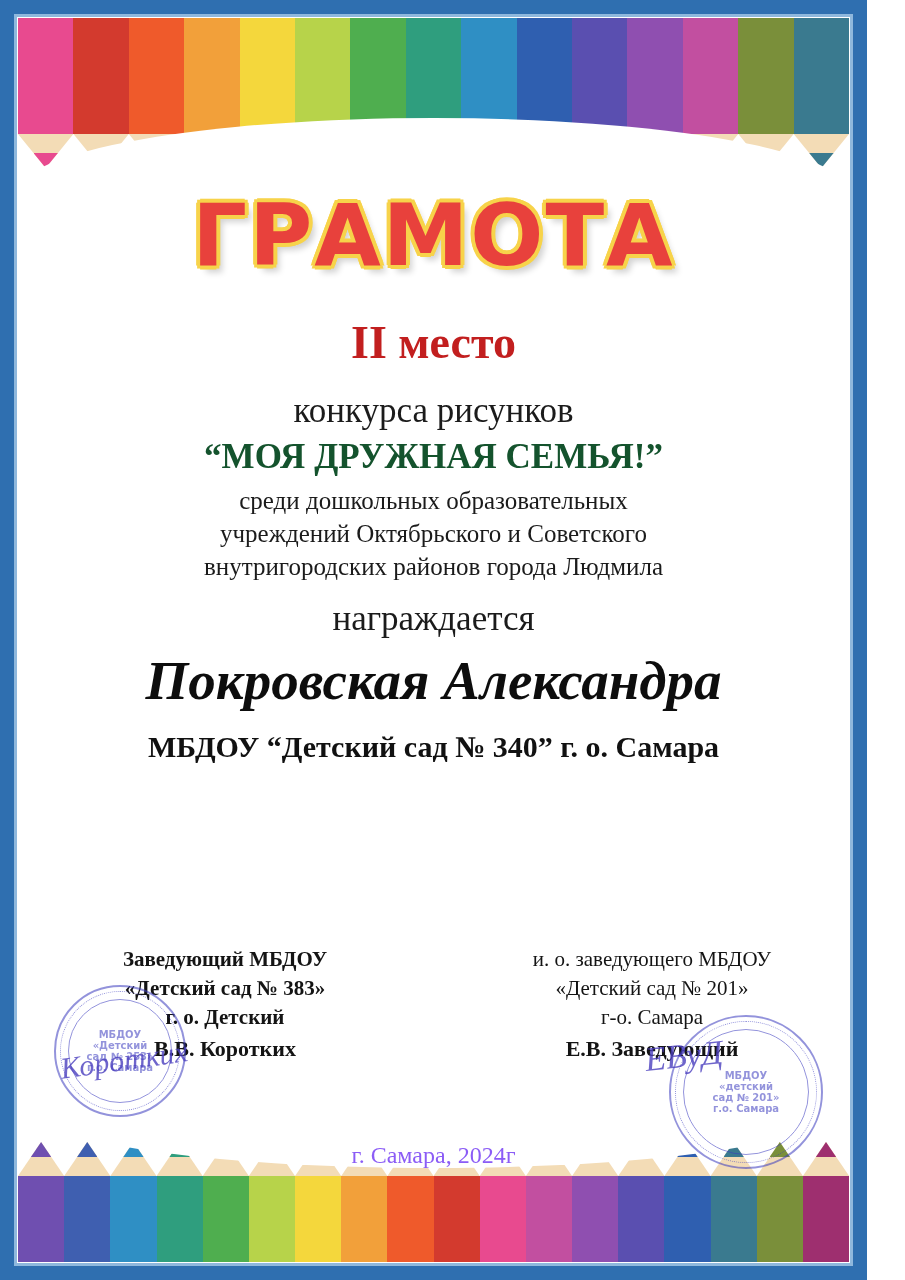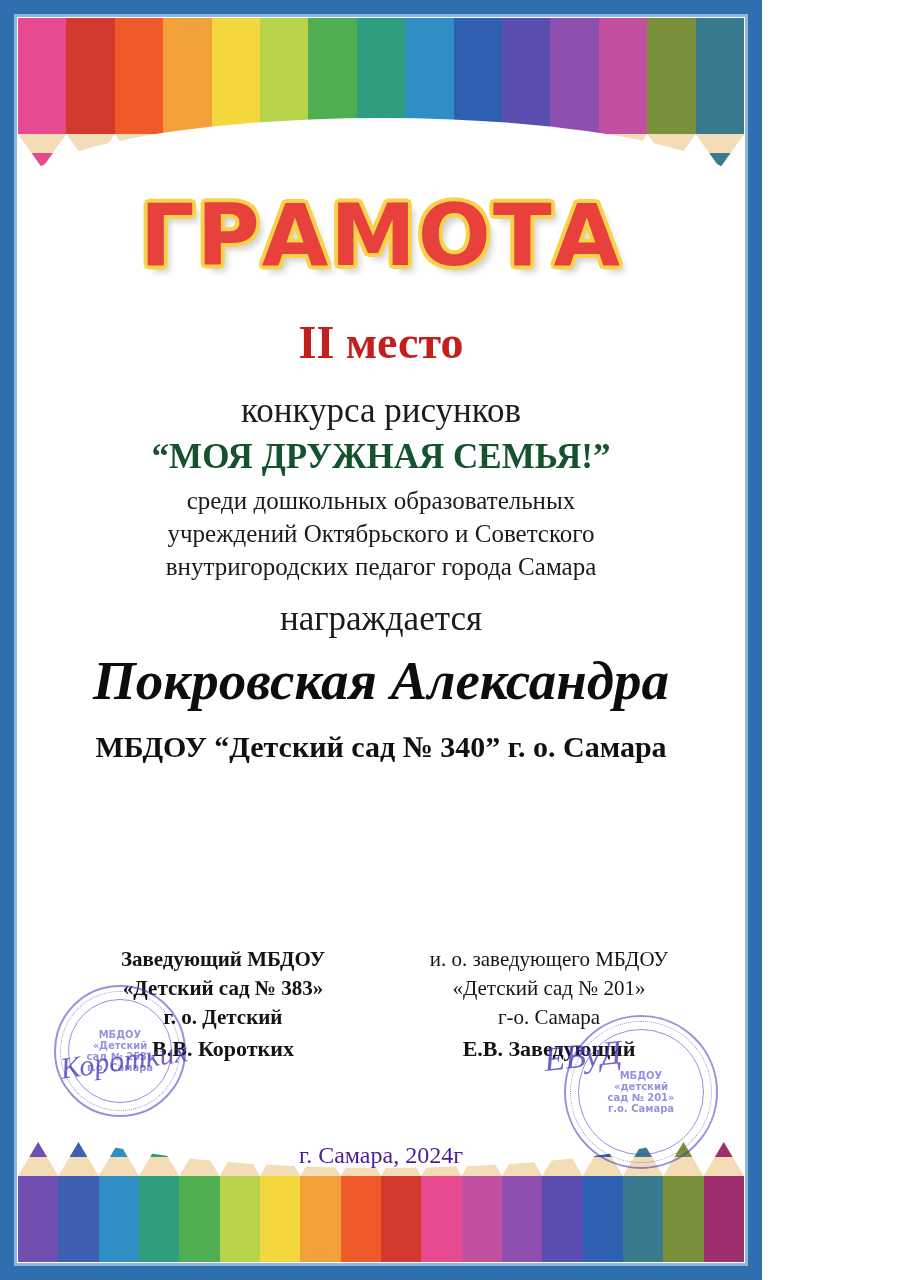--- a/index.html
+++ b/index.html
@@ -8,21 +8,21 @@
     background: #ffffff;
   }
   body {
     width: 905px;
     height: 1280px;
     font-family: "Liberation Serif", serif;
     overflow: hidden;
   }
   .certificate {
     position: relative;
-    width: 762px;
+    width: 867px;
     height: 1280px;
     background: #ffffff;
     overflow: hidden;
   }
 
   
   .frame-outer {
     position: absolute;
     left: 0; top: 0; right: 0; bottom: 0;
     border: 14px solid #2f6fb0;
@@ -294,21 +294,21 @@
     transform: rotate(-6deg);
   }
 
   .city-date {
     position: absolute;
     left: 0; right: 0;
     top: 1142px;
     text-align: center;
     font-family: "Liberation Serif", serif;
     font-size: 24px;
-    color: #4c1d95;
+    color: #8b5cf6;
   }
 </style>
 </head>
 <body>
 
 <div class="certificate">
 
   <div class="frame-outer"></div>
   <div class="frame-inner"></div>
 
@@ -489,21 +489,21 @@
 
     <div class="title">ГРАМОТА</div>
 
     <div class="place">II место</div>
 
     <div class="contest-line">конкурса рисунков</div>
     <div class="contest-name">“МОЯ ДРУЖНАЯ СЕМЬЯ!”</div>
 
     <div class="sub-line">среди дошкольных образовательных</div>
     <div class="sub-line">учреждений Октябрьского и Советского</div>
-    <div class="sub-line">внутригородских педагог города Самара</div>
+    <div class="sub-line">внутригородских районов города Людмила</div>
 
     <div class="awarded">награждается</div>
 
     <div class="recipient">Покровская Александра</div>
 
     <div class="org">МБДОУ “Детский сад № 340” г. о. Самара</div>
 
   </div>
 
   <div class="signatures">

